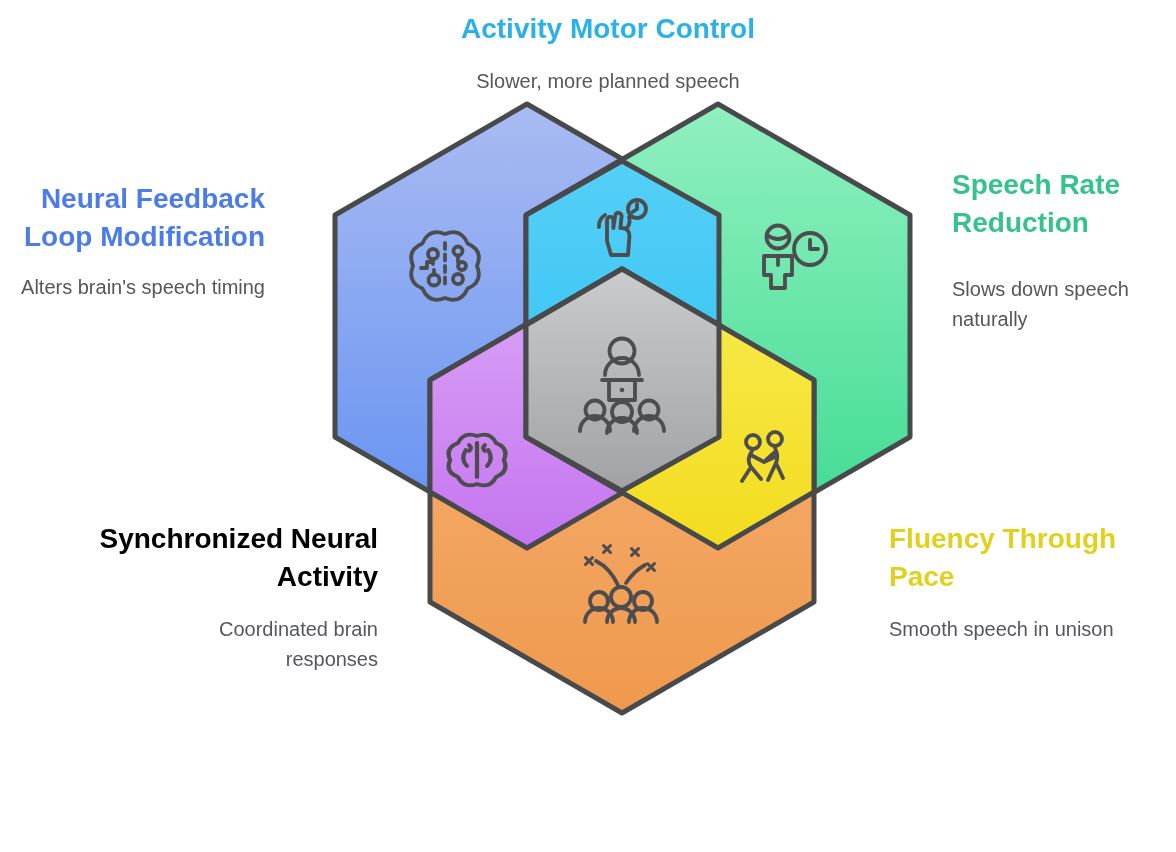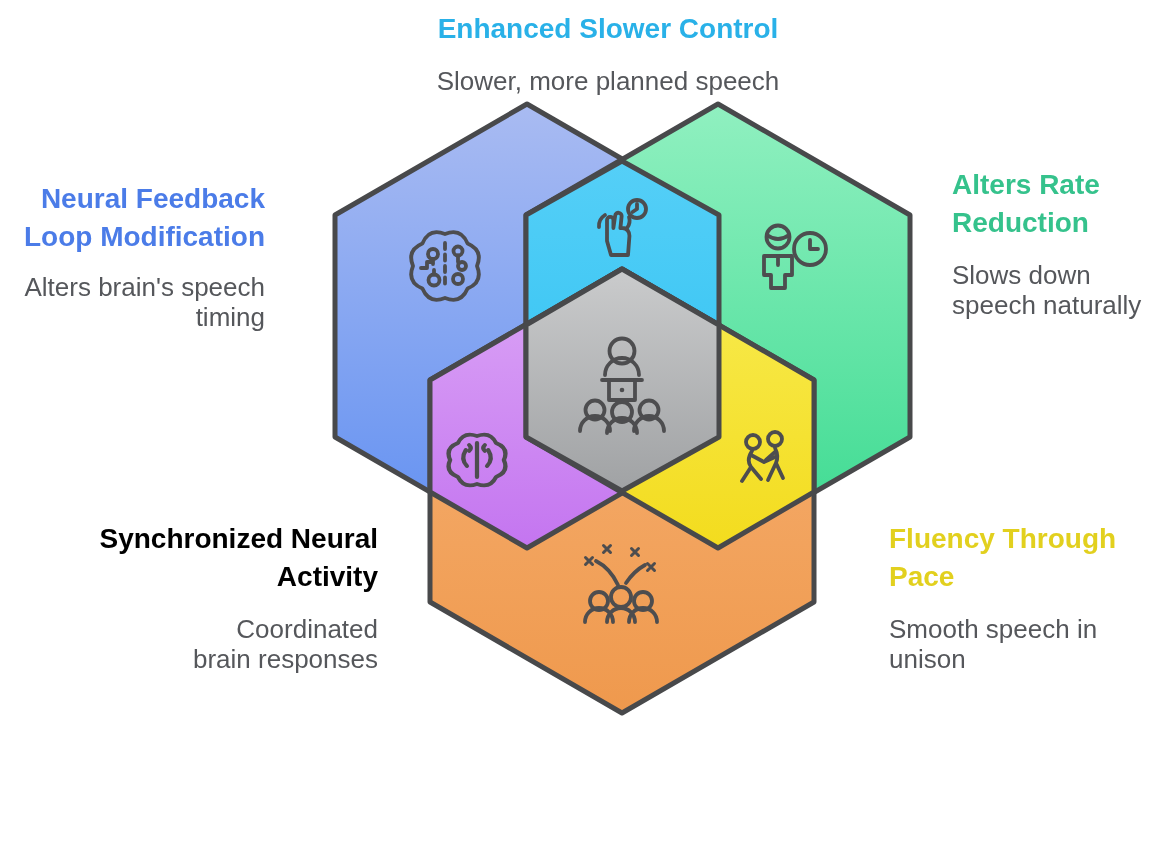--- a/index.html
+++ b/index.html
@@ -4,29 +4,29 @@
 <style>
   html,body{margin:0;padding:0;background:#ffffff;}
   .stage{position:relative;width:1176px;height:852px;background:#ffffff;overflow:hidden;
          font-family:"Liberation Sans", sans-serif;}
   .stage svg{position:absolute;left:0;top:0;}
   .hex{stroke:#48494b;stroke-width:5;stroke-linejoin:round;}
   .icon{fill:none;stroke:#4d4d4f;stroke-width:3.8;stroke-linecap:round;stroke-linejoin:round;}
   .icon .thin{stroke-width:3;}
   .label{position:absolute;}
   .label .title{font-size:28px;font-weight:bold;line-height:38px;}
-  .label .subtitle{font-size:26px;line-height:30px;color:#55575b;}
+  .label .subtitle{font-size:20px;line-height:30px;color:#55575b;}
   .align-r{text-align:right;}
   .align-l{text-align:left;}
   .align-c{text-align:center;}
   .label-top .title,.label-bottom .title{line-height:34px;}
   .label-top .subtitle{margin-top:20px;}
   .label-left .title{width:270px;margin-left:auto;}
   .label-left .subtitle{margin-top:16px;}
-  .label-right .subtitle{margin-top:18px;width:200px;}
+  .label-right .subtitle{margin-top:32px;width:200px;}
   .label-bl .subtitle{margin-top:18px;width:200px;margin-left:auto;}
   .label-br .subtitle{margin-top:18px;}
   .label-bottom .subtitle{margin-top:18px;}
 </style>
 </head>
 <body>
 
 <div class="stage">
 
   <svg width="1176" height="852" viewBox="0 0 1176 852">
@@ -143,31 +143,31 @@
       <circle cx="-27" cy="25" r="9.5"></circle>
       <circle cx="0" cy="27" r="10"></circle>
       <circle cx="27" cy="25" r="9.5"></circle>
       <path d="M-42,46 A15,15 0 0 1 -12,46"></path>
       <path d="M-15,48 A15,15 0 0 1 15,48"></path>
       <path d="M12,46 A15,15 0 0 1 42,46"></path>
     </g>
   </svg>
 
   <div class="label label-top align-c" style="left:308px;top:12px;width:600px;">
-    <div class="title" style="color: rgb(41, 177, 232);">Enhanced Slower Control</div>
+    <div class="title" style="color: rgb(41, 177, 232);">Activity Motor Control</div>
     <div class="subtitle">Slower, more planned speech</div>
   </div>
 
   <div class="label label-left align-r" style="right:911px;top:180px;width:290px;">
     <div class="title" style="color: rgb(75, 124, 232);">Neural Feedback Loop Modification</div>
     <div class="subtitle">Alters brain's speech timing</div>
   </div>
 
   <div class="label label-right align-l" style="left:952px;top:166px;width:220px;">
-    <div class="title" style="color: rgb(53, 194, 140);">Alters Rate Reduction</div>
+    <div class="title" style="color: rgb(53, 194, 140);">Speech Rate Reduction</div>
     <div class="subtitle">Slows down speech naturally</div>
   </div>
 
   <div class="label label-bl align-r" style="right:798px;top:520px;width:300px;">
     <div class="title" style="color: #000000;">Synchronized Neural Activity</div>
     <div class="subtitle">Coordinated brain responses</div>
   </div>
 
   <div class="label label-br align-l" style="left:889px;top:520px;width:245px;">
     <div class="title" style="color: rgb(226, 208, 30);">Fluency Through Pace</div>

